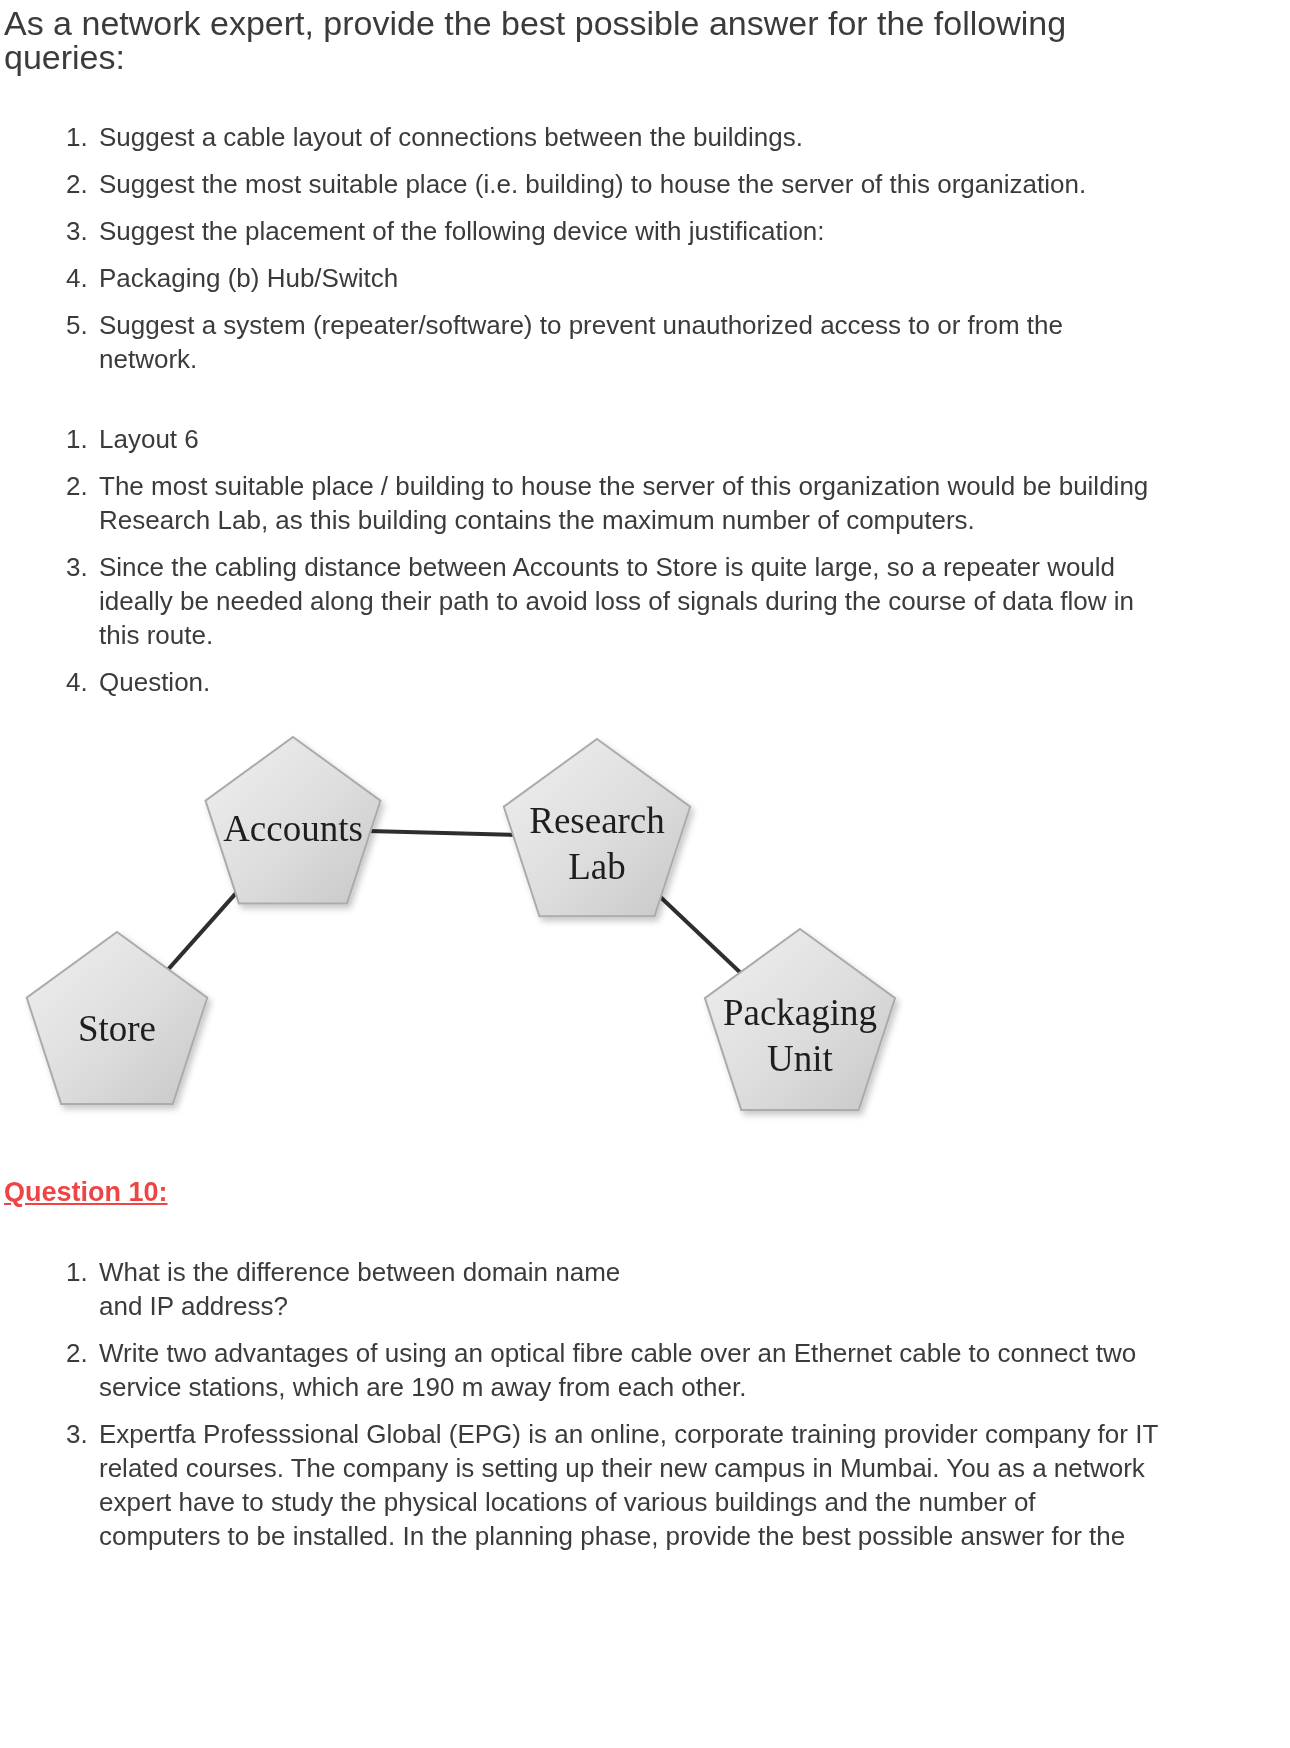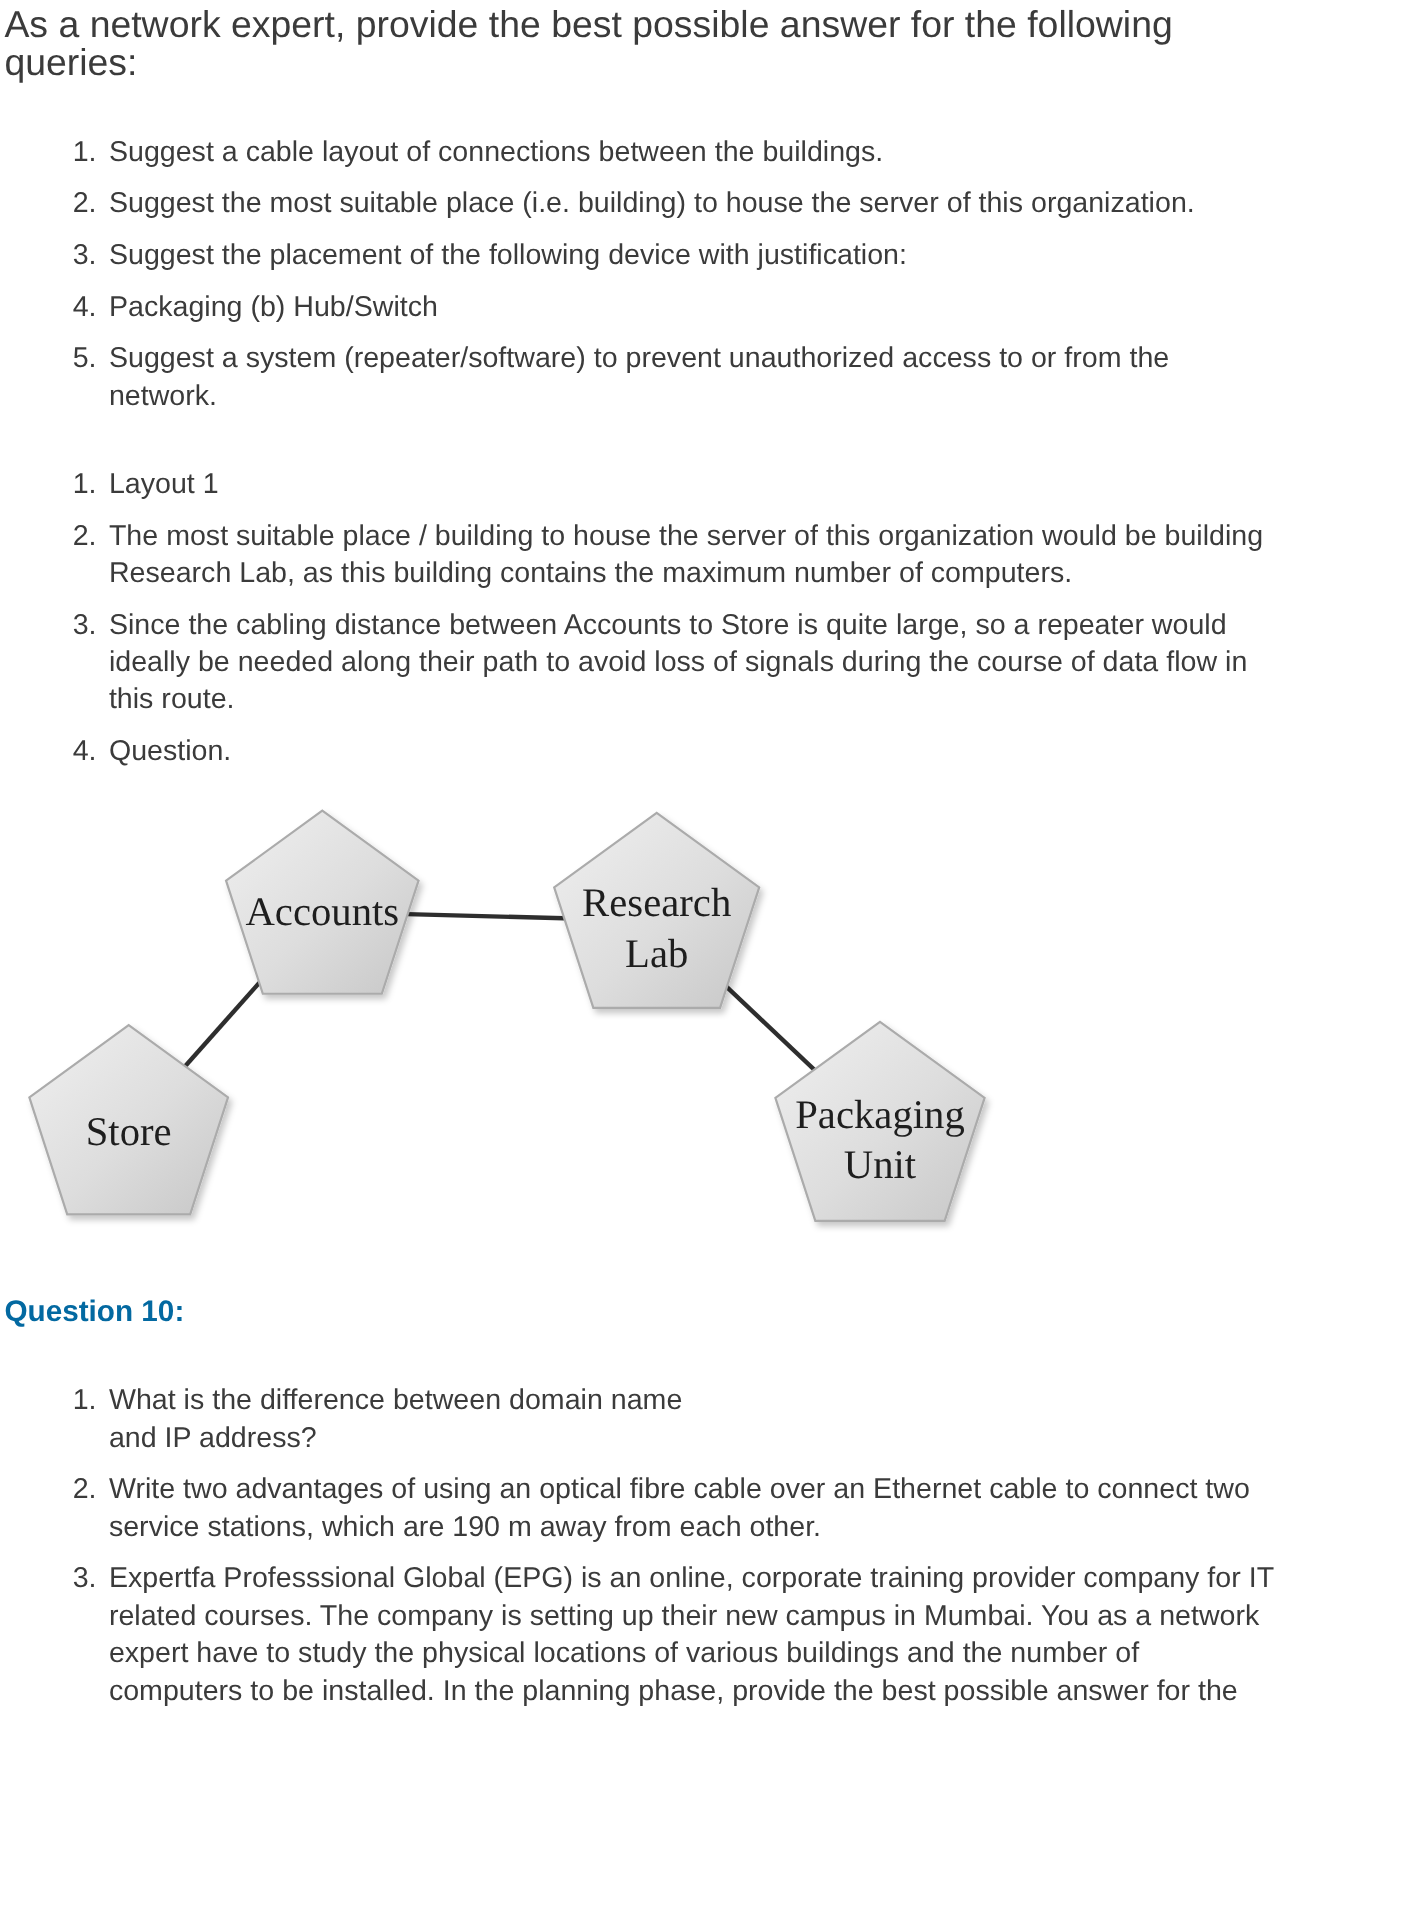--- a/index.html
+++ b/index.html
@@ -45,21 +45,22 @@
     font-size: 27px;
     line-height: 34px;
     font-weight: bold;
     color: #3aa935;
   }
   .question-heading {
     margin: 46px 0 44px 0;
     font-size: 27px;
     line-height: 34px;
     font-weight: bold;
-    color: #0369a1;
+    color: #ef4444;
+    text-decoration: underline;
   }
   .diagram {
     margin: 30px 0 0 -4px; 
     width: 1074px;
     height: 400px;
   }
   .diagram svg {
     display: block;
   }
   .node-label {
@@ -79,21 +80,21 @@
   <ol class="list">
     <li><span>Suggest a cable layout of connections between the buildings.</span></li>
     <li><span>Suggest the most suitable place (i.e. building) to house the server of this organization.</span></li>
     <li><span>Suggest the placement of the following device with justification:</span></li>
     <li><span>Packaging (b) Hub/Switch</span></li>
     <li><span>Suggest a system (repeater/software) to prevent unauthorized access to or from the network.</span></li>
   </ol>
 
 
   <ol class="list">
-    <li><span>Layout 1</span></li>
+    <li><span>Layout 6</span></li>
     <li><span>The most suitable place / building to house the server of this organization would be building Research Lab, as this building contains the maximum number of computers.</span></li>
     <li><span>Since the cabling distance between Accounts to Store is quite large, so a repeater would ideally be needed along their path to avoid loss of signals during the course of data flow in this route.</span></li>
     <li><span>Question.</span></li>
   </ol>
 
   <div class="diagram">
     <svg viewBox="0 0 1290 400" width="1290" height="400">
       <defs>
         <linearGradient id="pent" x1="0" y1="0" x2="1" y2="1">
           <stop offset="0" stop-color="#f0f0f0"></stop>

